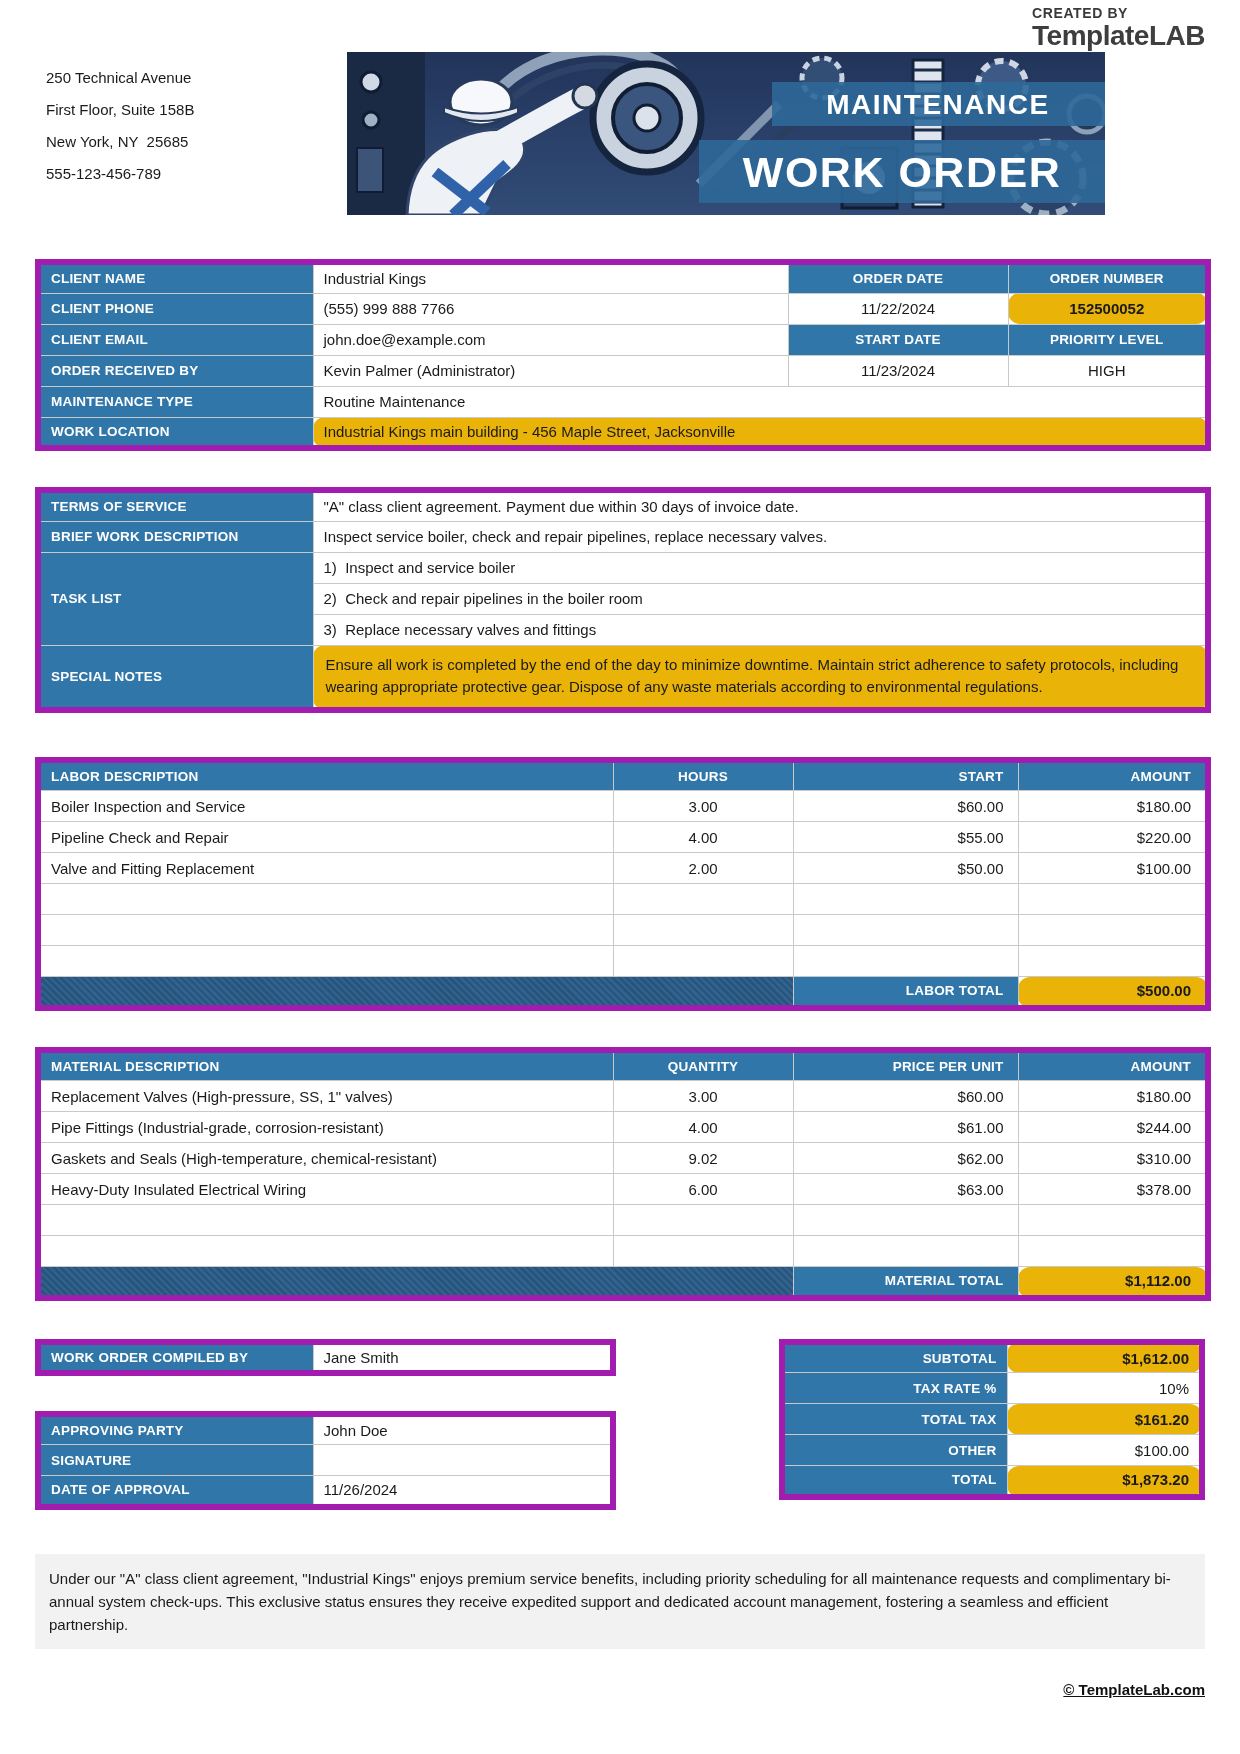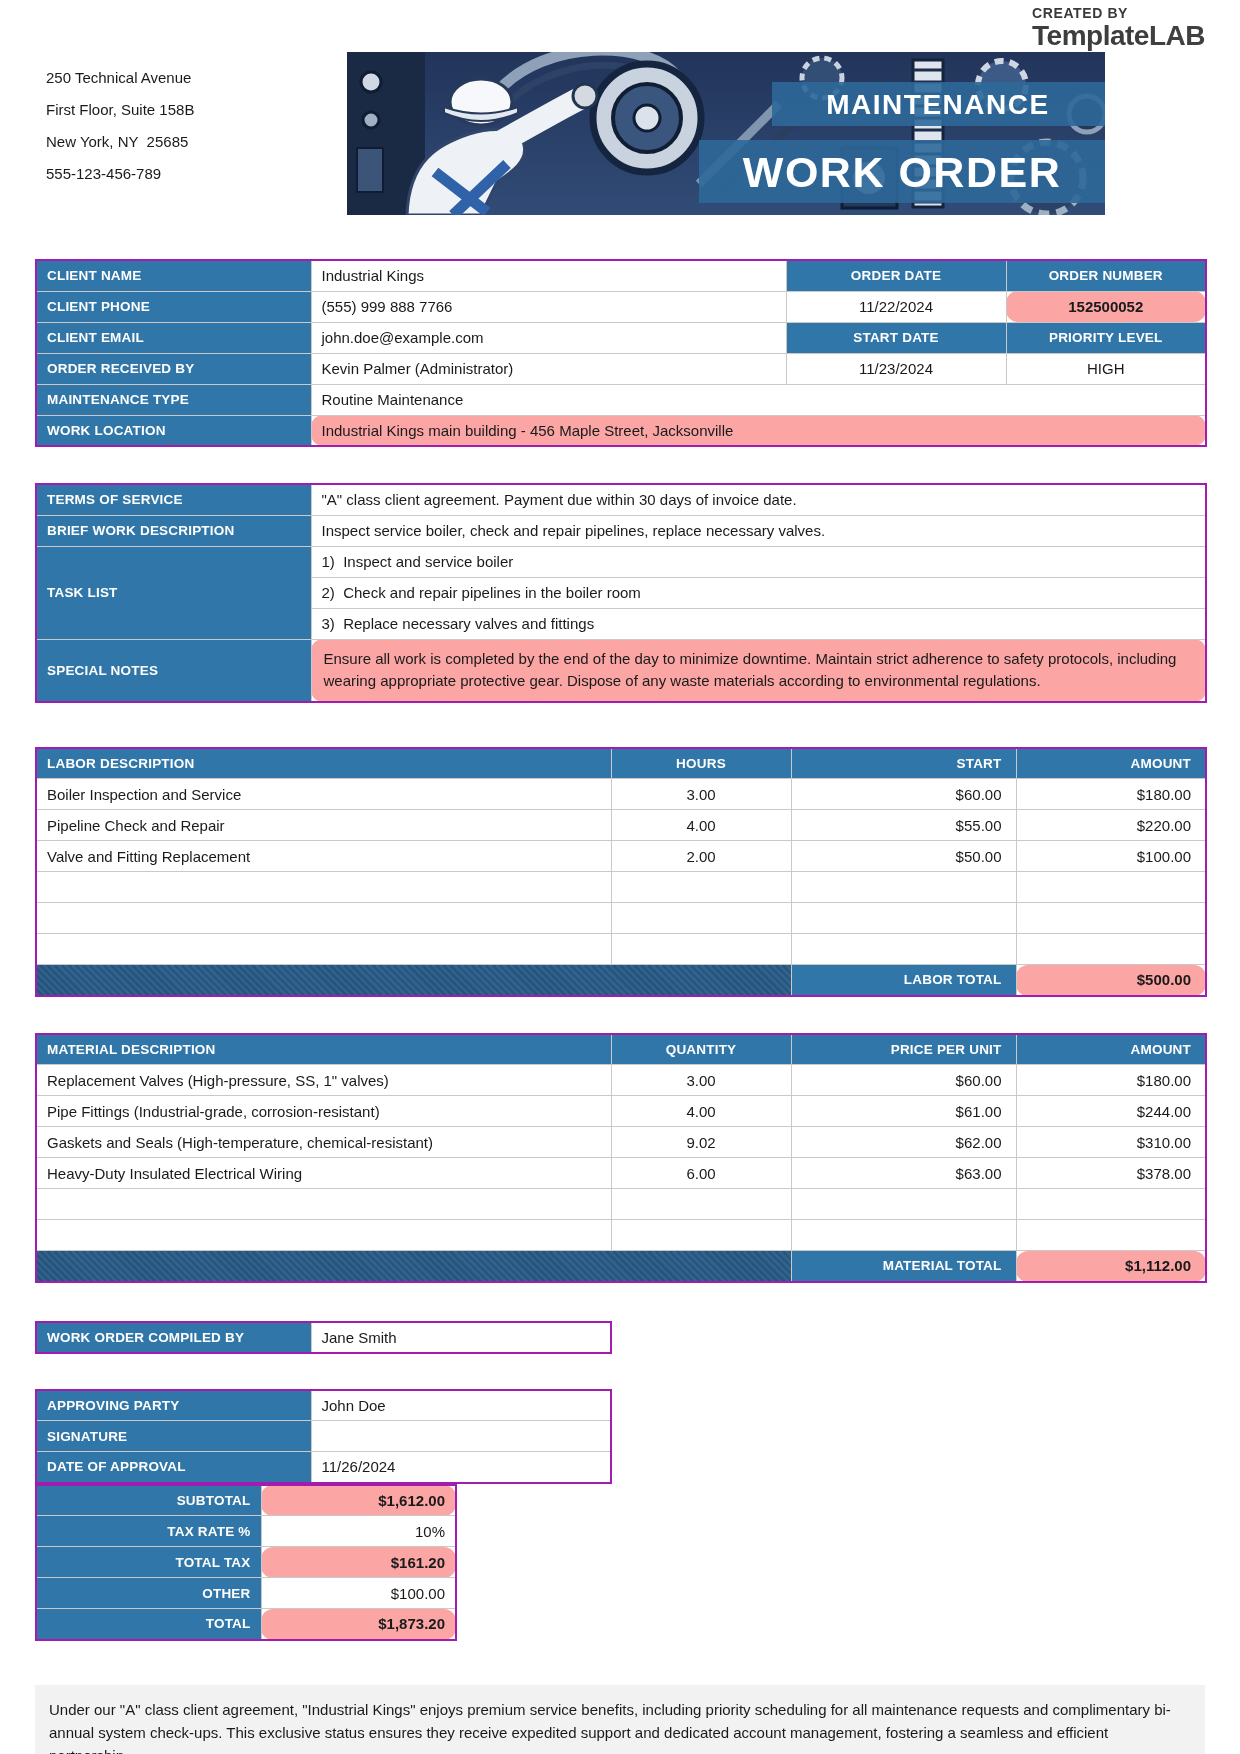--- a/index.html
+++ b/index.html
@@ -19,41 +19,41 @@
   .company{width:275px;flex:none;}
   .company-bar{background:#3076a8;color:#fff;font-size:17px;font-weight:bold;height:42px;display:flex;align-items:center;padding-left:11px;box-sizing:border-box;}
   .company-lines{padding:17px 0 0 11px;}
   .company-line{font-size:15px;margin-bottom:15px;white-space:pre-wrap;}
   .banner{margin-left:37px;width:758px;height:163px;position:relative;flex:none;}
   .banner svg{position:absolute;inset:0;display:block;}
 
   
   table{border-collapse:collapse;table-layout:fixed;width:100%;}
   td{border:1.5px solid #c9c9c9;height:31px;font-size:15px;padding:1px 10px;overflow:hidden;box-sizing:border-box;}
-  .tbl{border:2px solid #a21caf;}
+  .tbl{border:6px solid #a21caf;}
   .lbl{background:#3076a8;color:#fff;font-weight:bold;font-size:13.5px;letter-spacing:.2px;}
   .lbl-c{text-align:center;}
   .lbl-r{text-align:right;}
   .val-c{text-align:center;}
   .val-r{text-align:right;}
-  .gray{background:#fca5a5;border-radius:12px;}
+  .gray{background:#eab308;border-radius:12px;}
   .bold{font-weight:bold;}
   .pre{white-space:pre-wrap;}
 
   .client-table{margin-top:44px;}
   .terms-table{margin-top:36px;}
   .notes-cell{line-height:1.5;padding:8px 12px;}
 
   .items-table-1{margin-top:44px;}
   .items-table-2{margin-top:36px;}
   .hatch{background:repeating-linear-gradient(45deg,#30648f 0px,#30648f 2.5px,#27547b 2.5px,#27547b 5px);}
   .rate-pad{padding-right:14px;}
 
   
-  .signoff-row{display:flex;justify-content:space-between;margin-top:38px;align-items:flex-start;flex-direction:column;}
+  .signoff-row{display:flex;justify-content:space-between;margin-top:38px;align-items:flex-start;}
   .signoff-left{width:575px;flex:none;}
   .so-gap{height:35px;}
   .totals-table{width:420px;flex:none;}
 
   
   .footer-note{margin-top:44px;background:#f2f2f2;padding:13px 14px;font-size:15px;line-height:1.55;}
   .footer-link-row{margin-top:32px;text-align:right;}
   .footer-link-row a{color:#111;font-size:15px;font-weight:bold;text-decoration:underline;cursor:pointer;}
 </style>
 </head>

